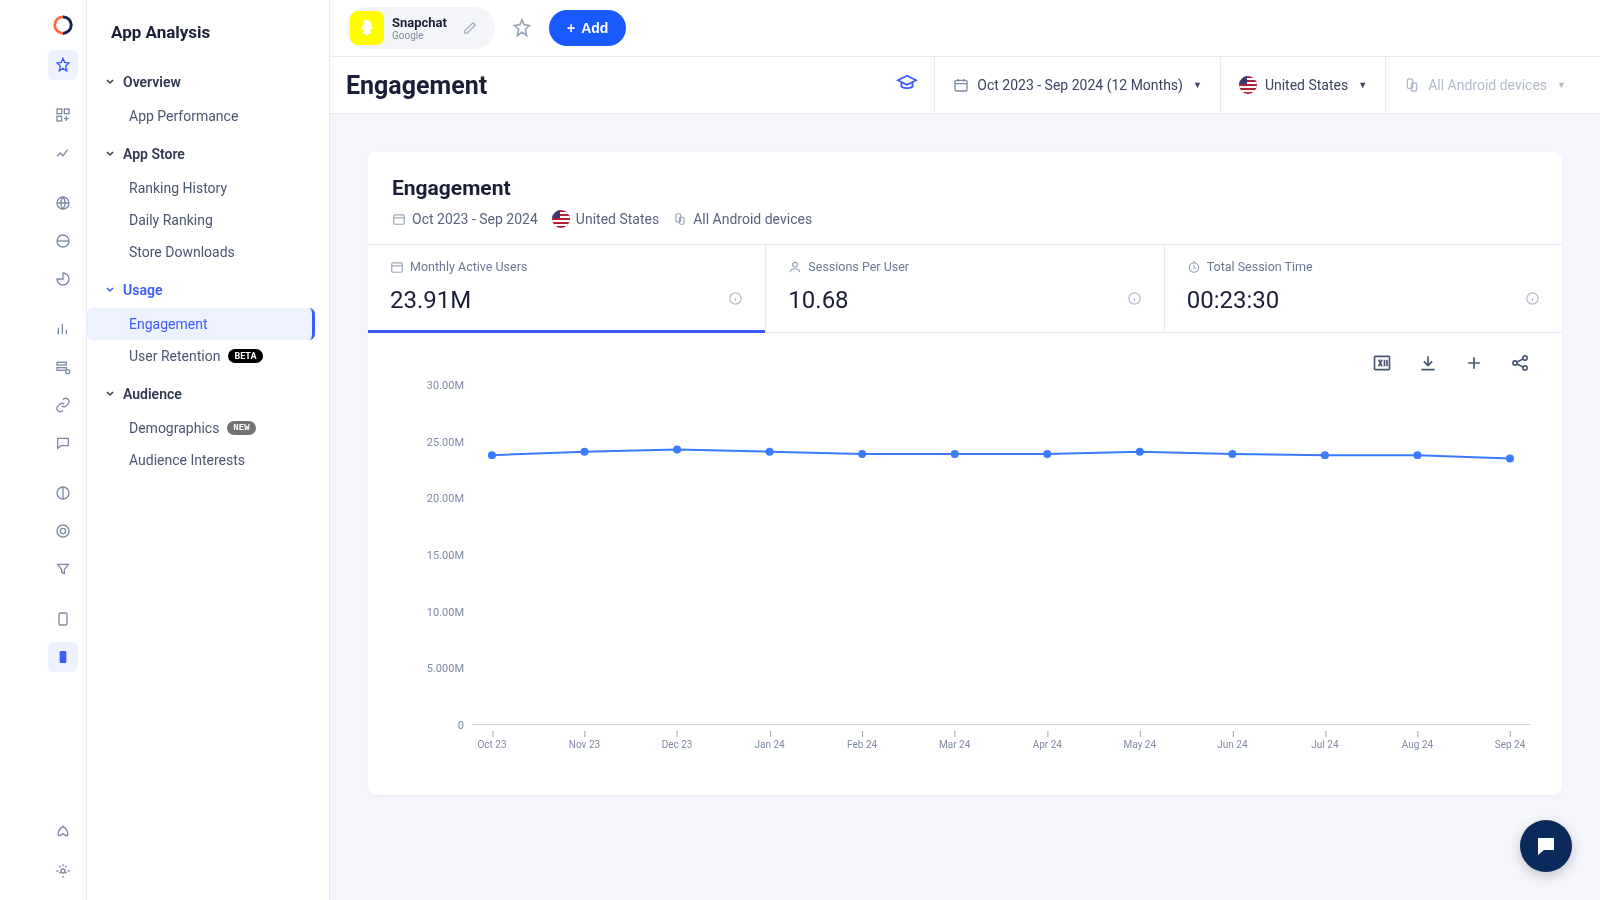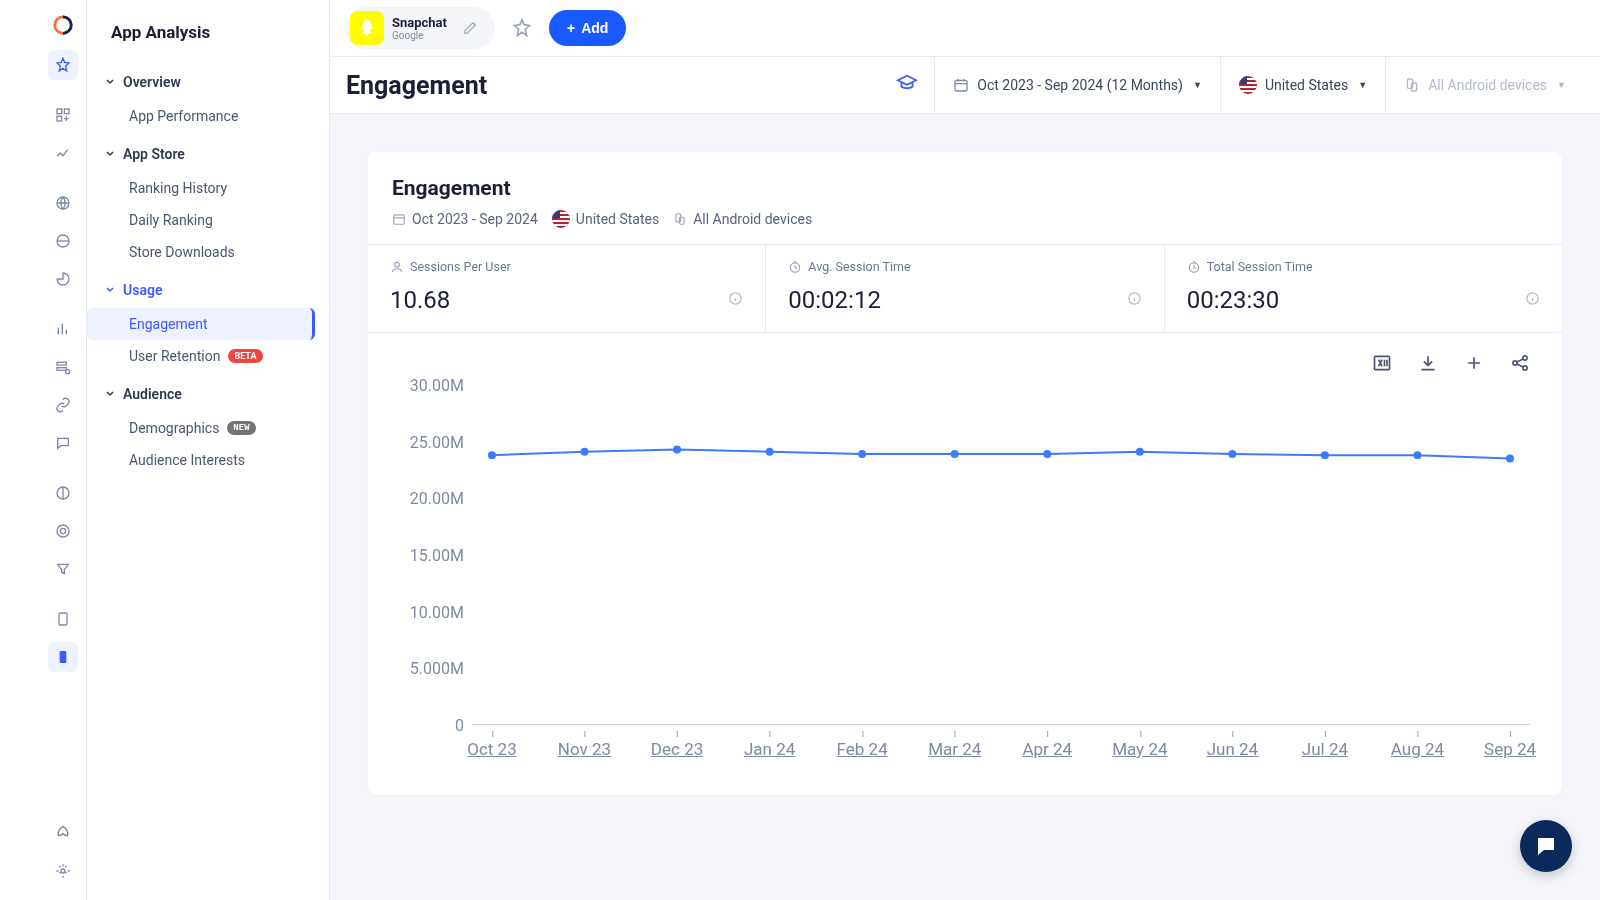--- a/index.html
+++ b/index.html
@@ -12,21 +12,21 @@
 .rail .rail-group { display: flex; flex-direction: column; gap: 8px; margin-top: 6px; }
 .rail .rail-bottom { margin-top: auto; margin-bottom: 14px; display: flex; flex-direction: column; gap: 10px; align-items: center; }
 .sidebar { width: 243px; border-right: 1px solid #e8eaf0; padding: 22px 14px 0 0; }
 .sidebar h1 { font-size: 17px; font-weight: 700; padding-left: 24px; margin-bottom: 22px; }
 .nav-sec { margin-bottom: 4px; }
 .nav-head { display: flex; align-items: center; gap: 8px; padding: 10px 10px 10px 18px; font-weight: 600; font-size: 14px; color: #2f3850; cursor: pointer; }
 .nav-head.is-active { color: #3b5bfd; }
 .nav-sub { display: block; }
 .nav-item { display: flex; align-items: center; gap: 8px; padding: 8px 10px 8px 42px; font-size: 14px; color: #4a5672; cursor: pointer; border-radius: 6px; }
 .nav-item.active { background: #eef2ff; color: #3b5bfd; border-right: 3px solid #3b5bfd; }
-.badge { font-size: 9px; font-weight: 700; padding: 2px 6px; border-radius: 8px; background: #ef4444; color: #fff; }
+.badge { font-size: 9px; font-weight: 700; padding: 2px 6px; border-radius: 8px; background: #000000; color: #fff; }
 .badge.new { background: #737373; font-family: Liberation Mono, monospace; }
 .chevron { width: 10px; height: 10px; display: inline-block; }
 .main { flex: 1; display: flex; flex-direction: column; overflow: hidden; }
 .topbar { height: 57px; border-bottom: 1px solid #e8eaf0; display: flex; align-items: center; padding: 0 16px; gap: 12px; }
 .appchip { display: flex; align-items: center; background: #f4f5f9; border-radius: 26px; padding: 4px 10px 4px 4px; gap: 8px; }
 .appchip .icon { width: 34px; height: 34px; background: #fffc00; border-radius: 8px; display: flex; align-items: center; justify-content: center; }
 .appchip .txt .name { font-weight: 700; font-size: 13px; }
 .appchip .txt .src { font-size: 10px; color: #7e8aa3; }
 .editbtn, .starbtn { width: 30px; height: 30px; display: flex; align-items: center; justify-content: center; color: #9aa4b8; cursor: pointer; }
 .addbtn { background: #195afe; color: #fff; border: none; border-radius: 20px; height: 36px; padding: 0 18px; font-weight: 600; font-size: 14px; display: flex; align-items: center; gap: 6px; cursor: pointer; }
@@ -47,24 +47,24 @@
 .metric.active::after { content: ""; position: absolute; bottom: -1px; left: 0; right: 0; height: 3px; background: #3b5bfd; }
 .metric-label { font-size: 12.5px; color: #6c7893; display: flex; align-items: center; gap: 6px; margin-bottom: 12px; }
 .metric-row { display: flex; align-items: center; justify-content: space-between; }
 .metric-value { font-size: 24px; font-weight: 400; color: #1a1f36; }
 .info { color: #b3bbcc; cursor: pointer; }
 .chart-actions { display: flex; justify-content: flex-end; gap: 26px; padding: 20px 32px 8px; }
 .chart-actions .act { color: #4a5672; cursor: pointer; }
 .chart-wrap { padding: 0 32px 30px 32px; }
 .chart { position: relative; height: 380px; }
 .y-axis { position: absolute; left: 0; top: 0; bottom: 40px; width: 72px; }
-.y-tick { position: absolute; right: 8px; font-size: 16px; color: #7e8aa3; transform: translateY(-50%); margin-left: 16px; }
+.y-tick { position: absolute; right: 8px; font-size: 11px; color: #7e8aa3; transform: translateY(-50%); margin-left: 16px; }
 .plot { position: absolute; left: 72px; right: 0; top: 0; bottom: 40px; border-bottom: 1px solid #c8cfdd; }
 .x-axis { position: absolute; left: 72px; right: 0; bottom: 0; height: 34px; }
-.x-tick { position: absolute; font-size: 17px; color: #7e8aa3; transform: translateX(-50%); top: 8px; white-space: nowrap; text-decoration: underline; }
+.x-tick { position: absolute; font-size: 10px; color: #7e8aa3; transform: translateX(-50%); top: 8px; white-space: nowrap; }
 .x-tick .tickmark { position: absolute; top: -8px; left: 50%; width: 1px; height: 6px; background: #9aa4b8; }
 svg.line { position: absolute; inset: 0; overflow: visible; }
 .flag { display: inline-flex; width: 18px; height: 18px; border-radius: 50%; overflow: hidden; }
 .fab { position: fixed; right: 28px; bottom: 28px; width: 52px; height: 52px; border-radius: 50%; background: #0b2a5c; display: flex; align-items: center; justify-content: center; color: #fff; cursor: pointer; box-shadow: 0 4px 12px rgba(0,0,0,0.2); }
 </style>
 </head>
 <body>
 
 <div class="app">
 
@@ -351,46 +351,46 @@
             <span style="display:flex;align-items:center;gap:6px">
                 <svg width="14" height="14" viewBox="0 0 24 24" fill="none" stroke="#9aa4b8" stroke-width="2">
                   <rect x="5" y="3" width="8" height="14" rx="2"></rect>
                   <rect x="11" y="9" width="8" height="12" rx="2"></rect>
                 </svg>
                 <span>All Android devices</span>
               </span>
           </div>
         </div>
         <div class="metrics" id="metrics">
+            <div class="metric active">
+    <div class="metric-label">
+                <svg width="14" height="14" viewBox="0 0 24 24" fill="none" stroke="#9aa4b8" stroke-width="2">
+                  <rect x="3" y="5" width="18" height="16" rx="2"></rect>
+                  <path d="M3 10h18"></path>
+                </svg>
+                <span>Monthly Active Users</span>
+              </div>
+    <div class="metric-row">
+                <span class="metric-value">23.91M</span>
+                <span class="info"><svg width="15" height="15" viewBox="0 0 24 24" fill="none" stroke="currentColor" stroke-width="2">
+                    <circle cx="12" cy="12" r="9"></circle>
+                    <path d="M12 8h0m0 3v5"></path>
+                  </svg></span>
+              </div>
+  </div>
             <div class="metric">
     <div class="metric-label">
                 <svg width="14" height="14" viewBox="0 0 24 24" fill="none" stroke="#9aa4b8" stroke-width="2">
                   <circle cx="12" cy="8" r="4"></circle>
                   <path d="M4 21c0-4 4-6 8-6s8 2 8 6"></path>
                 </svg>
                 <span>Sessions Per User</span>
               </div>
     <div class="metric-row">
                 <span class="metric-value">10.68</span>
-                <span class="info"><svg width="15" height="15" viewBox="0 0 24 24" fill="none" stroke="currentColor" stroke-width="2">
-                    <circle cx="12" cy="12" r="9"></circle>
-                    <path d="M12 8h0m0 3v5"></path>
-                  </svg></span>
-              </div>
-  </div>
-            <div class="metric">
-    <div class="metric-label">
-                <svg width="14" height="14" viewBox="0 0 24 24" fill="none" stroke="#9aa4b8" stroke-width="2">
-                  <circle cx="12" cy="13" r="8"></circle>
-                  <path d="M12 9v4l3 2M10 3h4"></path>
-                </svg>
-                <span>Avg. Session Time</span>
-              </div>
-    <div class="metric-row">
-                <span class="metric-value">00:02:12</span>
                 <span class="info"><svg width="15" height="15" viewBox="0 0 24 24" fill="none" stroke="currentColor" stroke-width="2">
                     <circle cx="12" cy="12" r="9"></circle>
                     <path d="M12 8h0m0 3v5"></path>
                   </svg></span>
               </div>
   </div>
             <div class="metric">
     <div class="metric-label">
                 <svg width="14" height="14" viewBox="0 0 24 24" fill="none" stroke="#9aa4b8" stroke-width="2">
                   <circle cx="12" cy="13" r="8"></circle>

